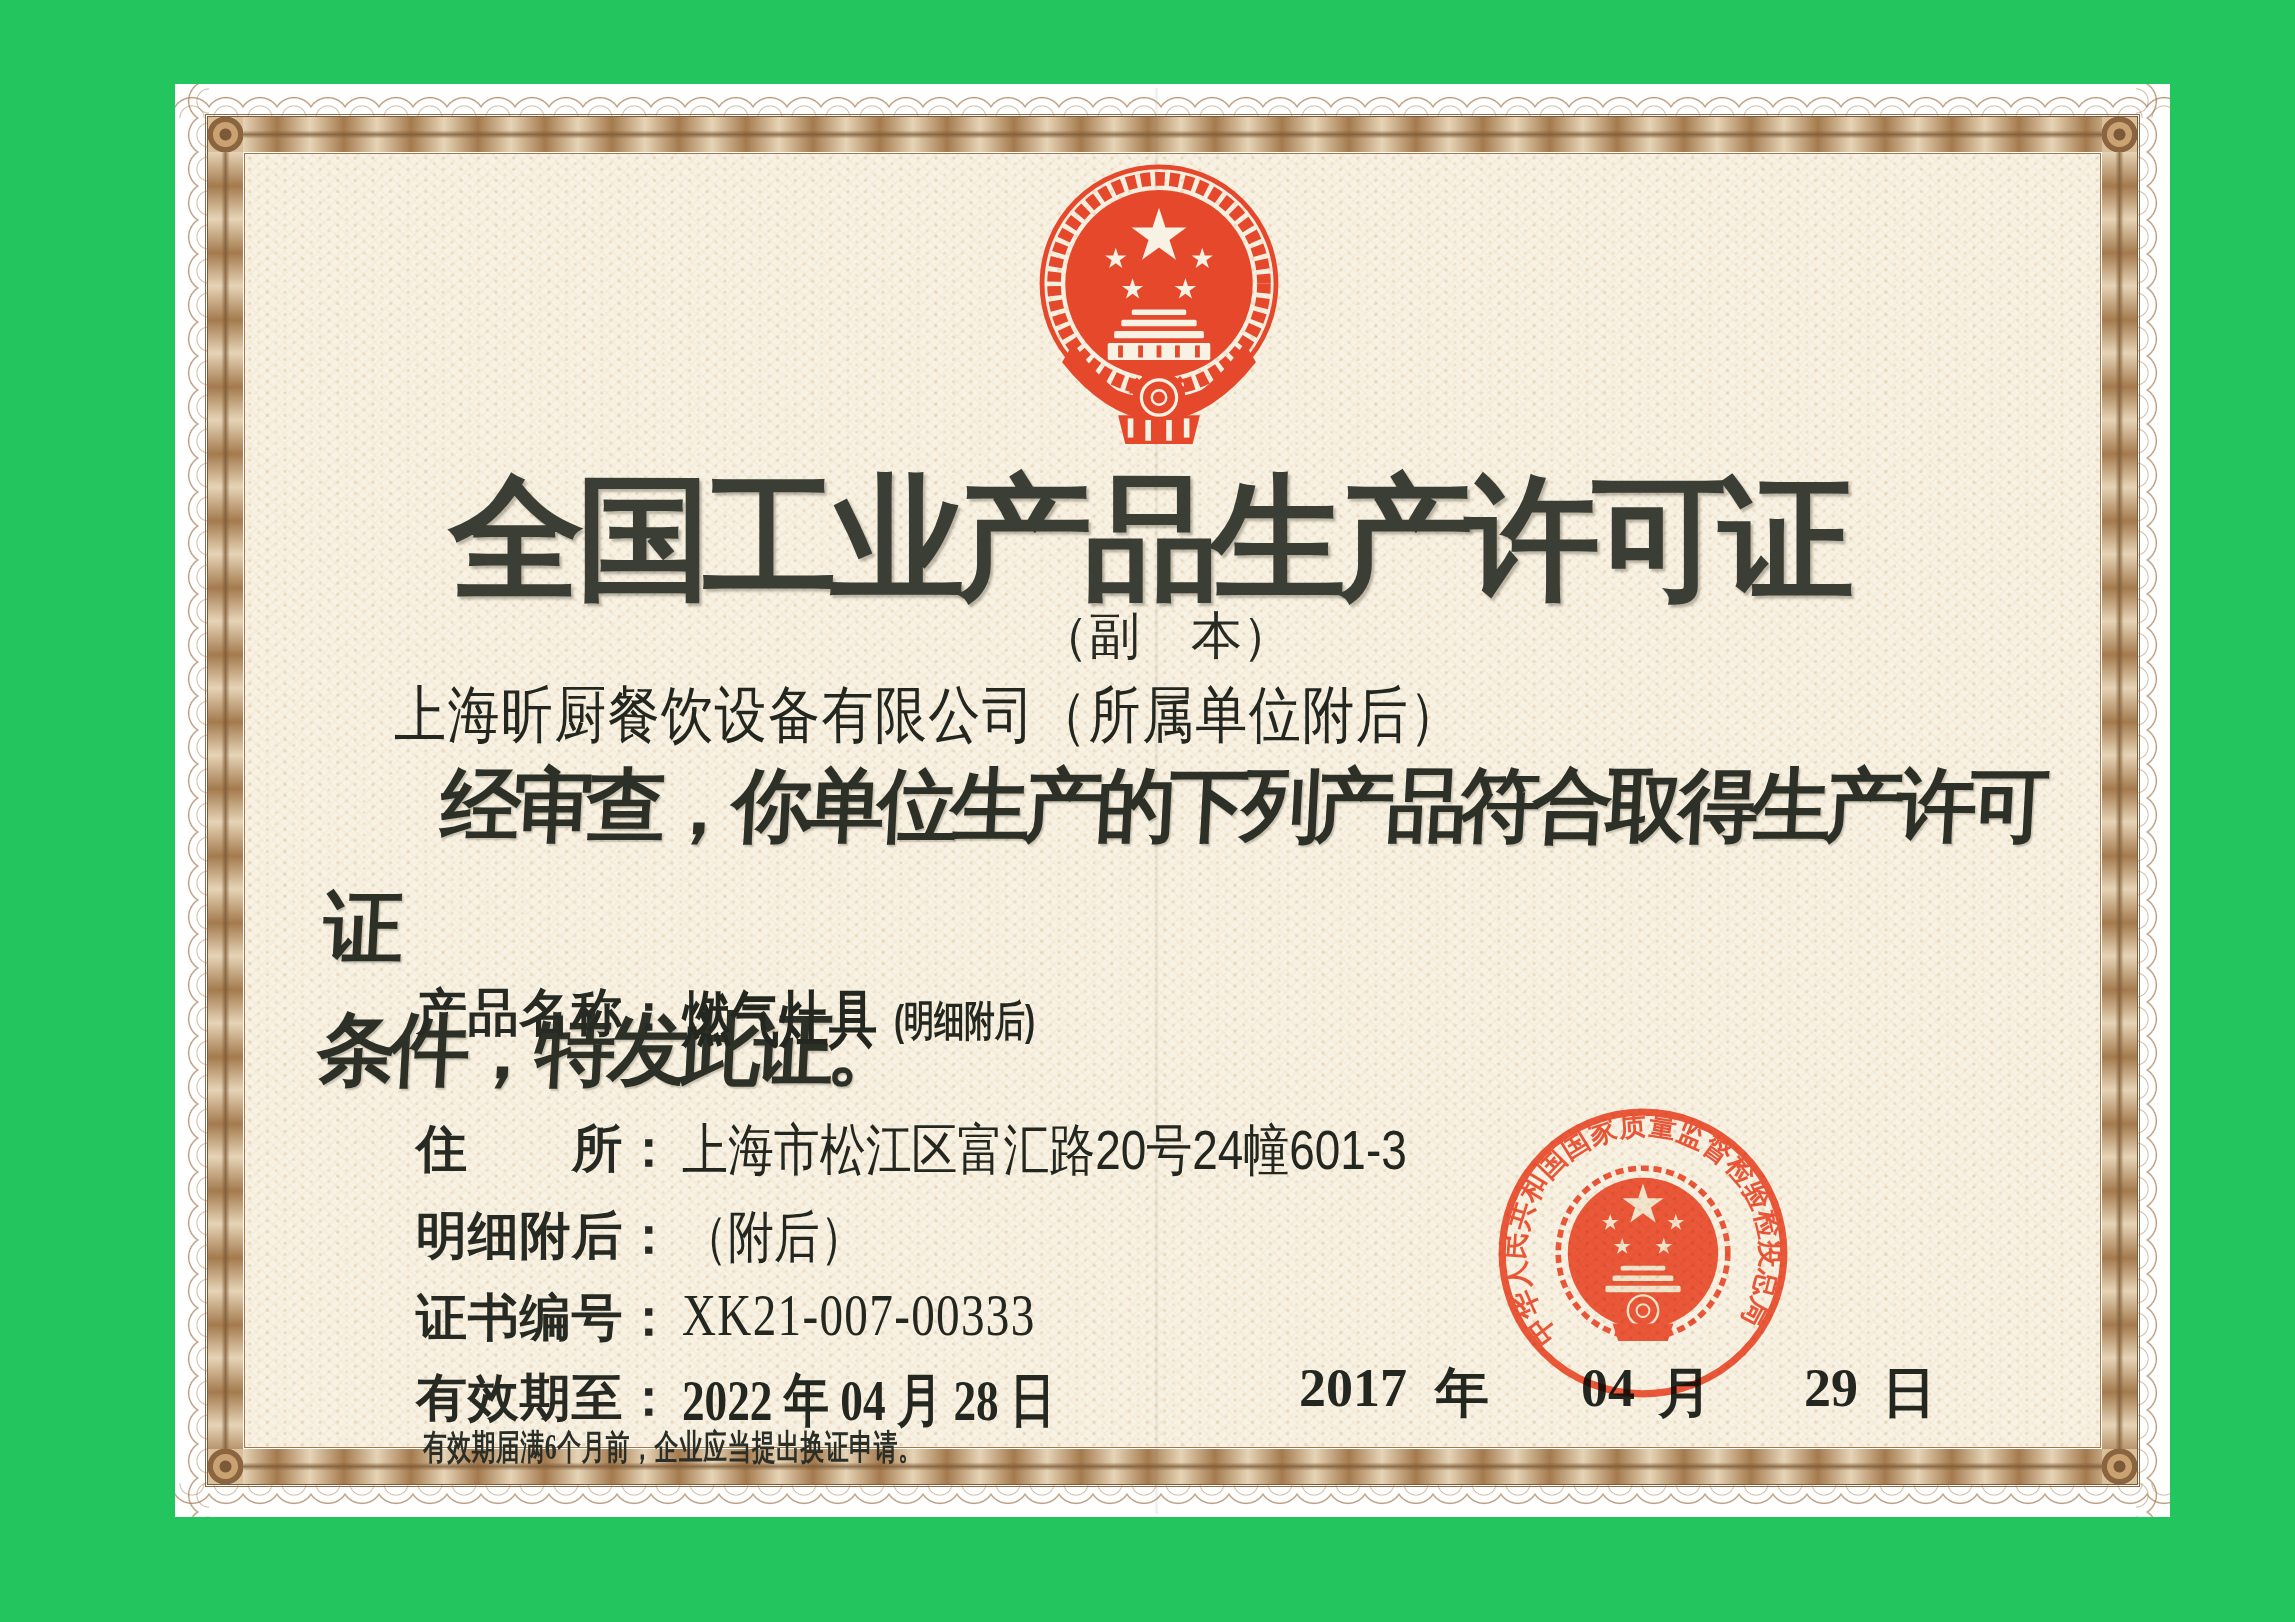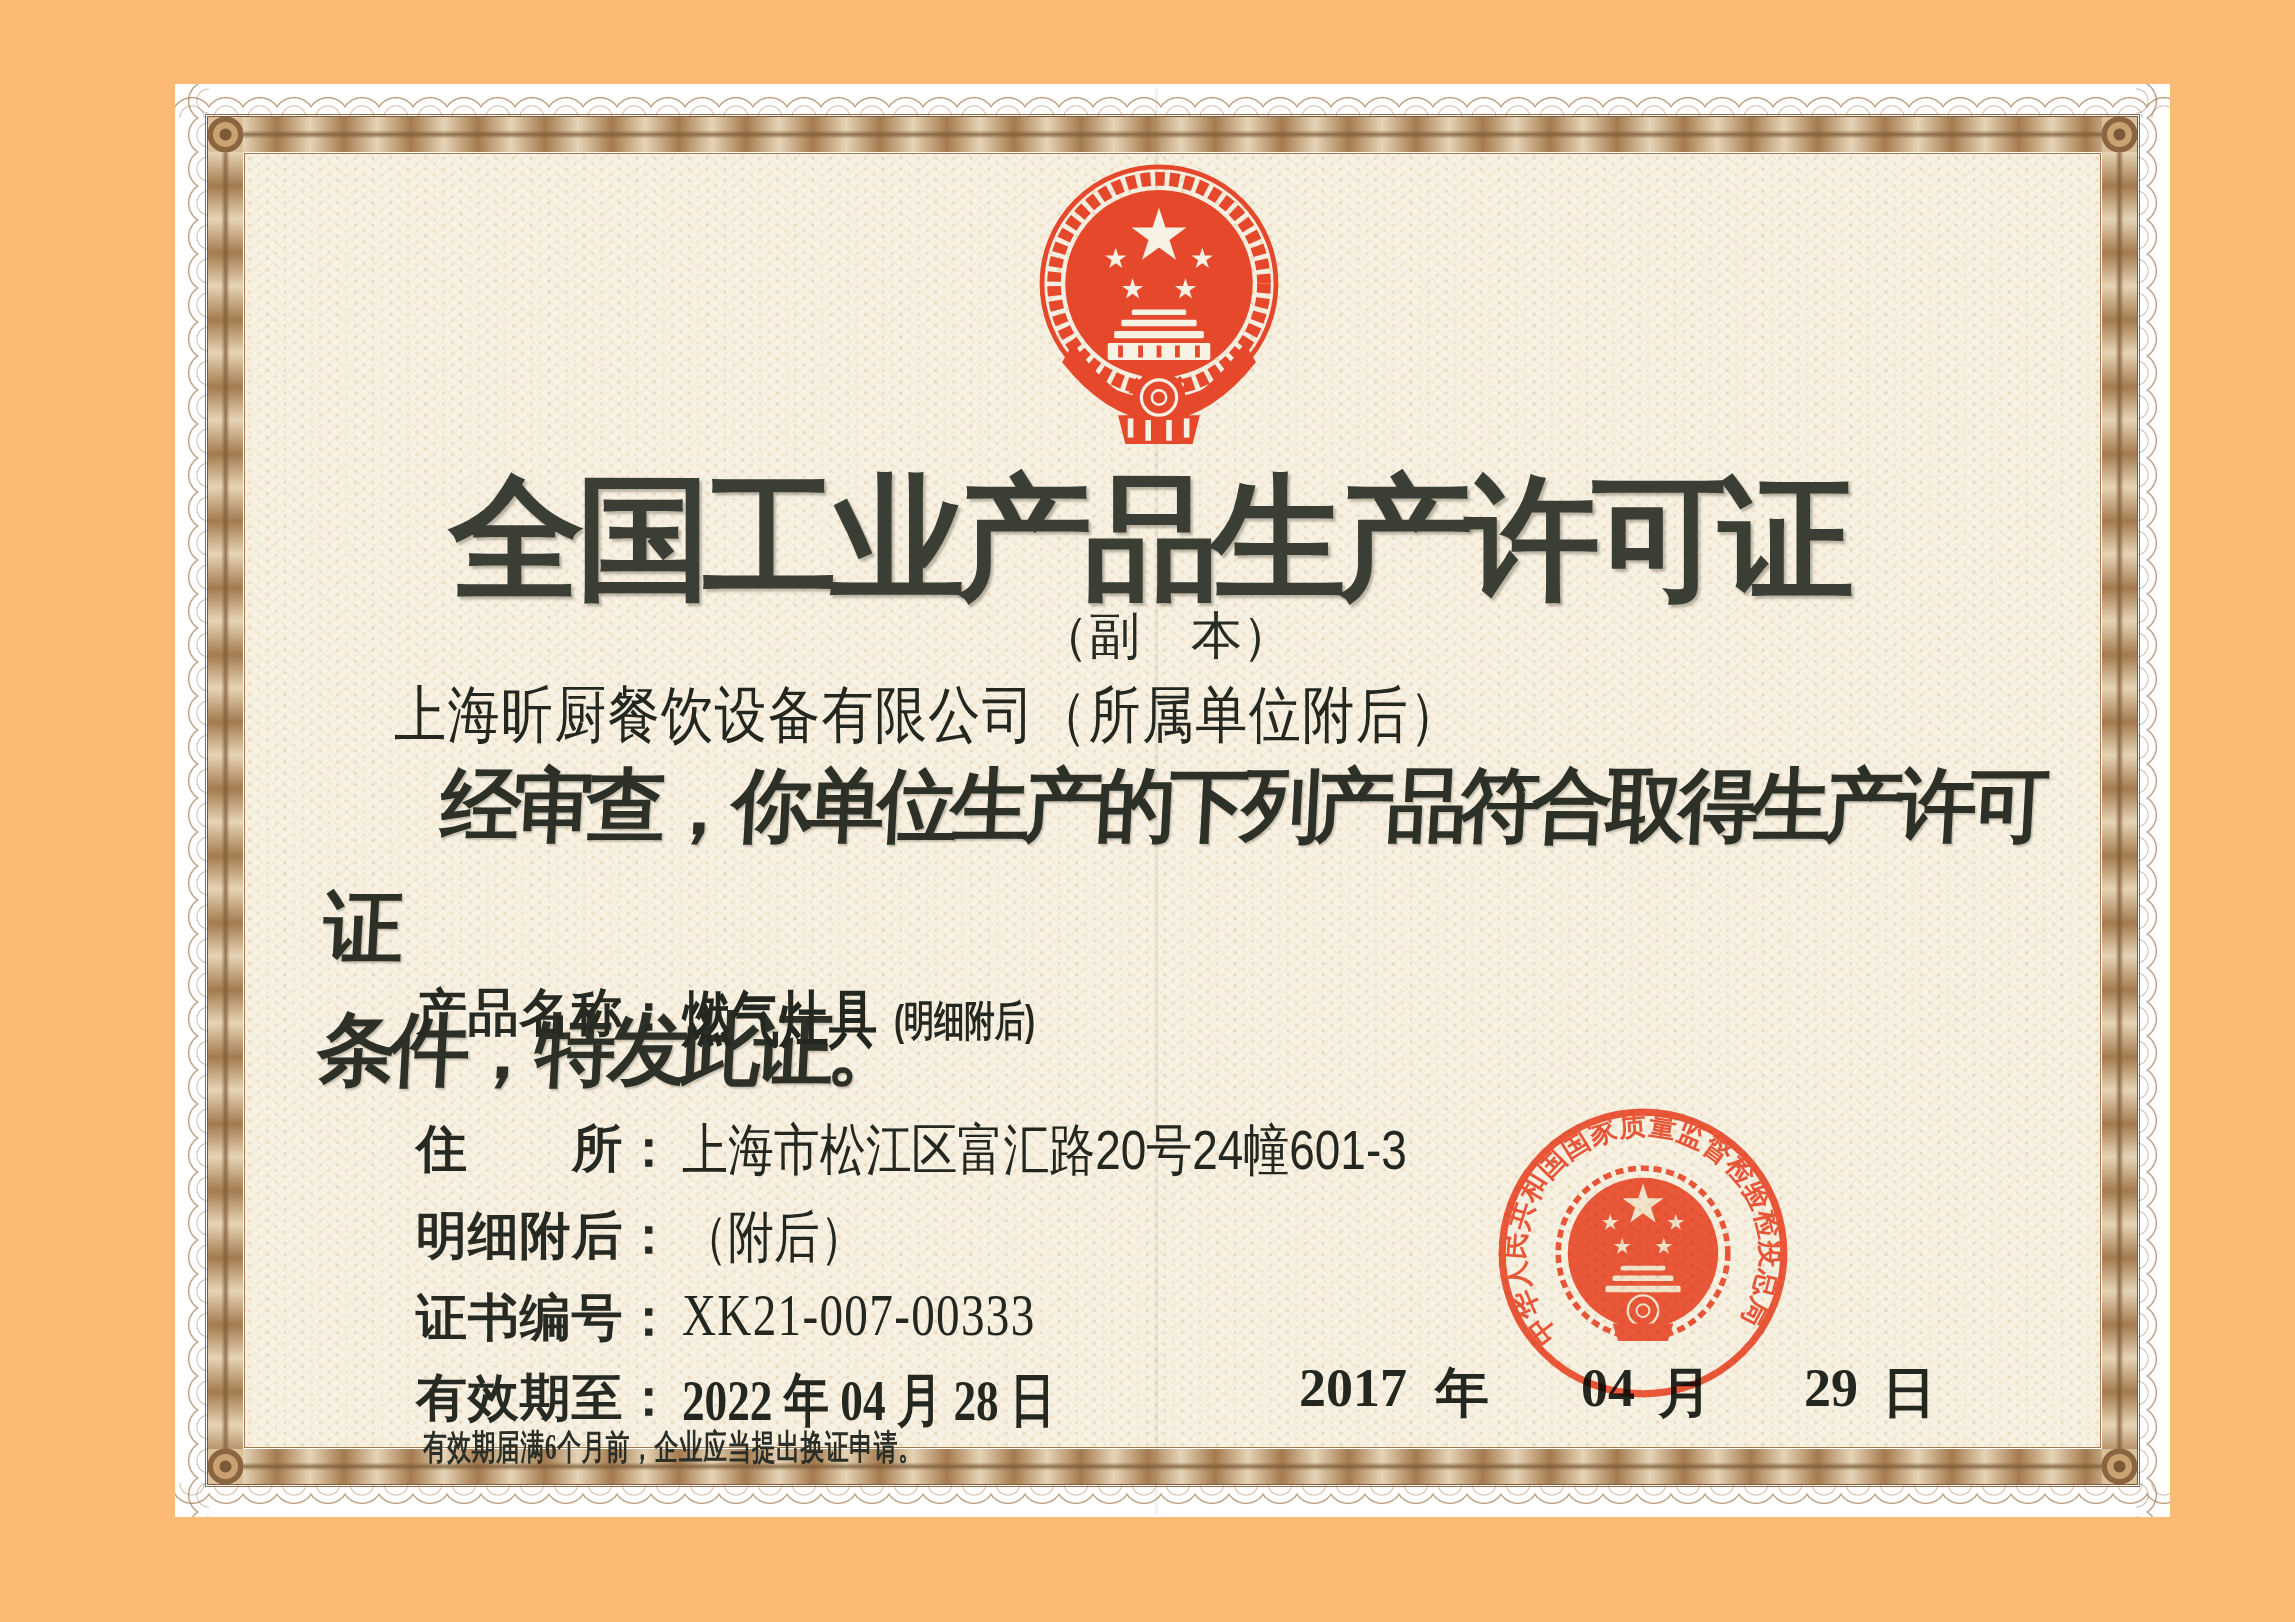--- a/index.html
+++ b/index.html
@@ -1,16 +1,16 @@
 <!DOCTYPE html>
 <html style="font-size:13px"><head>
 <meta charset="utf-8">
 <style>
   html,body{margin:0;padding:0;background:#fbfbf8;}
-  .stage{position:relative;width:2295px;height:1623px;background:#fdba74;overflow:hidden;
+  .stage{position:relative;width:2295px;height:1623px;background:#22c55e;overflow:hidden;
          font-family:"Liberation Serif", serif;}
   
   .cert{position:absolute;left:175px;top:84px;width:1995px;height:1433px;background:#fff;}
   .lace{position:absolute;background-repeat:repeat-x;}
   .lace-t{top:0;left:0;right:0;height:34px;
     background-image:
       radial-gradient(circle at 17px 34px, rgba(255,255,255,0) 19px, rgba(163,122,80,.8) 20.4px, rgba(255,255,255,0) 21.6px),
       radial-gradient(circle at 17px 34px, rgba(255,255,255,0) 11.2px, rgba(163,122,80,.5) 12px, rgba(255,255,255,0) 13.2px);
     background-size:34px 34px;}
   .lace-b{bottom:0;left:0;right:0;height:34px;

